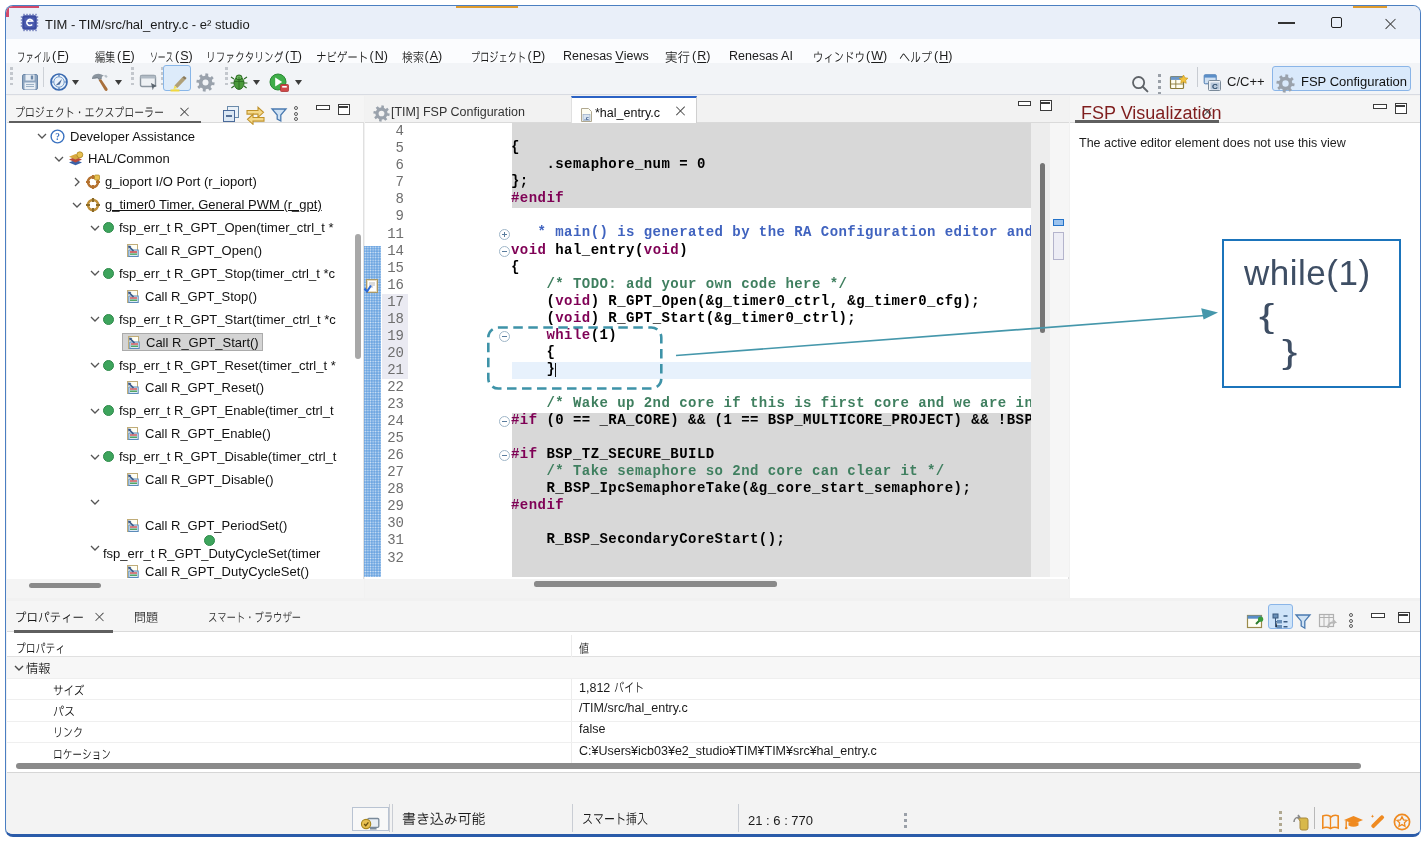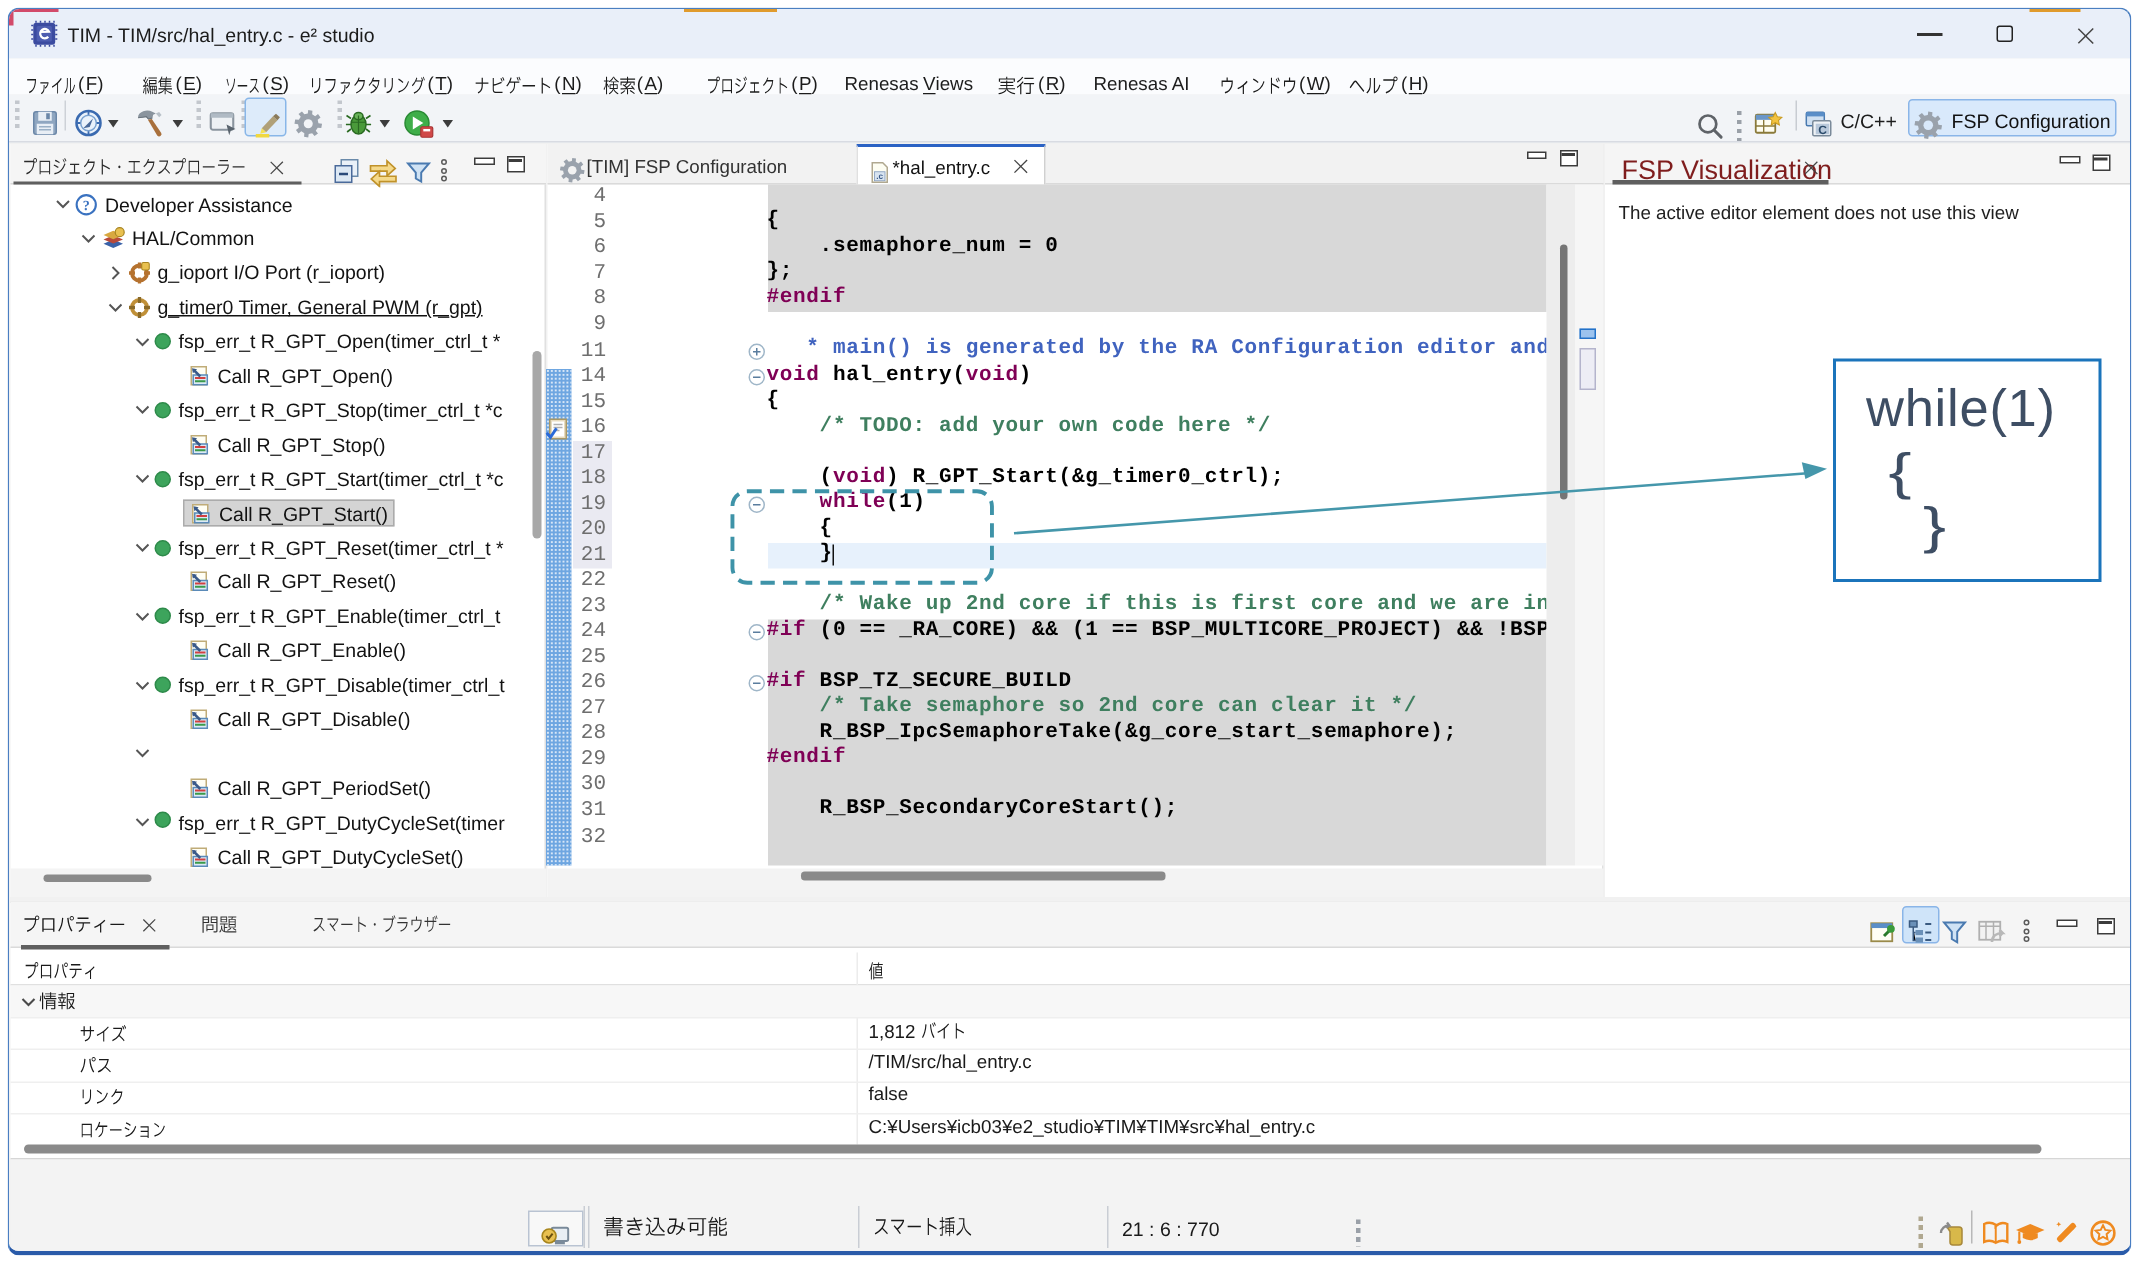--- a/index.html
+++ b/index.html
@@ -436,21 +436,21 @@
 <path d="M8.5 8L4 3.5" stroke="#3a5a8a" stroke-width="1.7"></path>
 <path d="M3 2.5l3.4 .6-2.8 2.8z" fill="#3a5a8a"></path>
           </svg>
           <span>Call R_GPT_PeriodSet()</span>
         </span>
       </div>
       <svg class="abs" style="left:84px;top:538.2px" width="10" height="8">
         <path d="M1 2l4 4 4-4" fill="none" stroke="#555" stroke-width="1.3"></path>
       </svg>
       <div class="trow" style="left:97px;top:530.7px">
-        <span style="display:inline-flex;">
+        <span style="display:inline-flex;align-items:center;flex-direction:column;">
           <span class="gdot" style="margin-right:5px;flex:none"></span>
           <span>fsp_err_t R_GPT_DutyCycleSet(timer</span>
         </span>
       </div>
       <div class="trow" style="left:119px;top:553.5999999999999px">
         <span style="display:inline-flex;align-items:center;">
           <svg width="15" height="15" viewBox="0 0 15 15" style="margin-right:5px;flex:none">
 <rect x="2.5" y="1.5" width="10" height="12" fill="#fffef4" stroke="#c0ac78"></rect>
 <rect x="3.8" y="7" width="9.4" height="6.5" fill="#dceaf6" stroke="#5a8ab8" stroke-width="1"></rect>
 <path d="M5 9h7" stroke="#d24040" stroke-width="1.3"></path>
@@ -523,20 +523,21 @@
       <div class="fold" style="left:493px;top:444.1px"></div>
       <div class="abs" style="left:505px;top:116.2px;width:520px;height:459px;overflow:hidden">
         <div class="codeline" style="left:0;top:17.1px">{</div>
         <div class="codeline" style="left:0;top:34.1px">    .semaphore_num = 0</div>
         <div class="codeline" style="left:0;top:51.2px">};</div>
         <div class="codeline" style="left:0;top:68.2px"><span class="k">#endif</span></div>
         <div class="codeline" style="left:0;top:102.3px"><span class="dc">   * main() is generated by the RA Configuration editor and is u</span></div>
         <div class="codeline" style="left:0;top:119.4px"><span class="k">void</span> hal_entry(<span class="k">void</span>)</div>
         <div class="codeline" style="left:0;top:136.4px">{</div>
         <div class="codeline" style="left:0;top:153.5px"><span class="cm">    /* TODO: add your own code here */</span></div>
+        <div class="codeline" style="left:0;top:170.5px">    (<span class="k">void</span>) R_GPT_Open(&amp;g_timer0_ctrl, &amp;g_timer0_cfg);</div>
         <div class="codeline" style="left:0;top:187.6px">    (<span class="k">void</span>) R_GPT_Start(&amp;g_timer0_ctrl);</div>
         <div class="codeline" style="left:0;top:204.6px">    <span class="k">while</span>(1)</div>
         <div class="codeline" style="left:0;top:221.7px">    {</div>
         <div class="codeline" style="left:0;top:238.7px">    }</div>
         <div class="codeline" style="left:0;top:272.8px"><span class="cm">    /* Wake up 2nd core if this is first core and we are inside</span></div>
         <div class="codeline" style="left:0;top:289.9px"><span class="k">#if</span> (0 == _RA_CORE) &amp;&amp; (1 == BSP_MULTICORE_PROJECT) &amp;&amp; !BSP_TZ_S</div>
         <div class="codeline" style="left:0;top:323.9px"><span class="k">#if</span> BSP_TZ_SECURE_BUILD</div>
         <div class="codeline" style="left:0;top:341.0px"><span class="cm">    /* Take semaphore so 2nd core can clear it */</span></div>
         <div class="codeline" style="left:0;top:358.1px">    R_BSP_IpcSemaphoreTake(&amp;g_core_start_semaphore);</div>
         <div class="codeline" style="left:0;top:375.1px"><span class="k">#endif</span></div>

